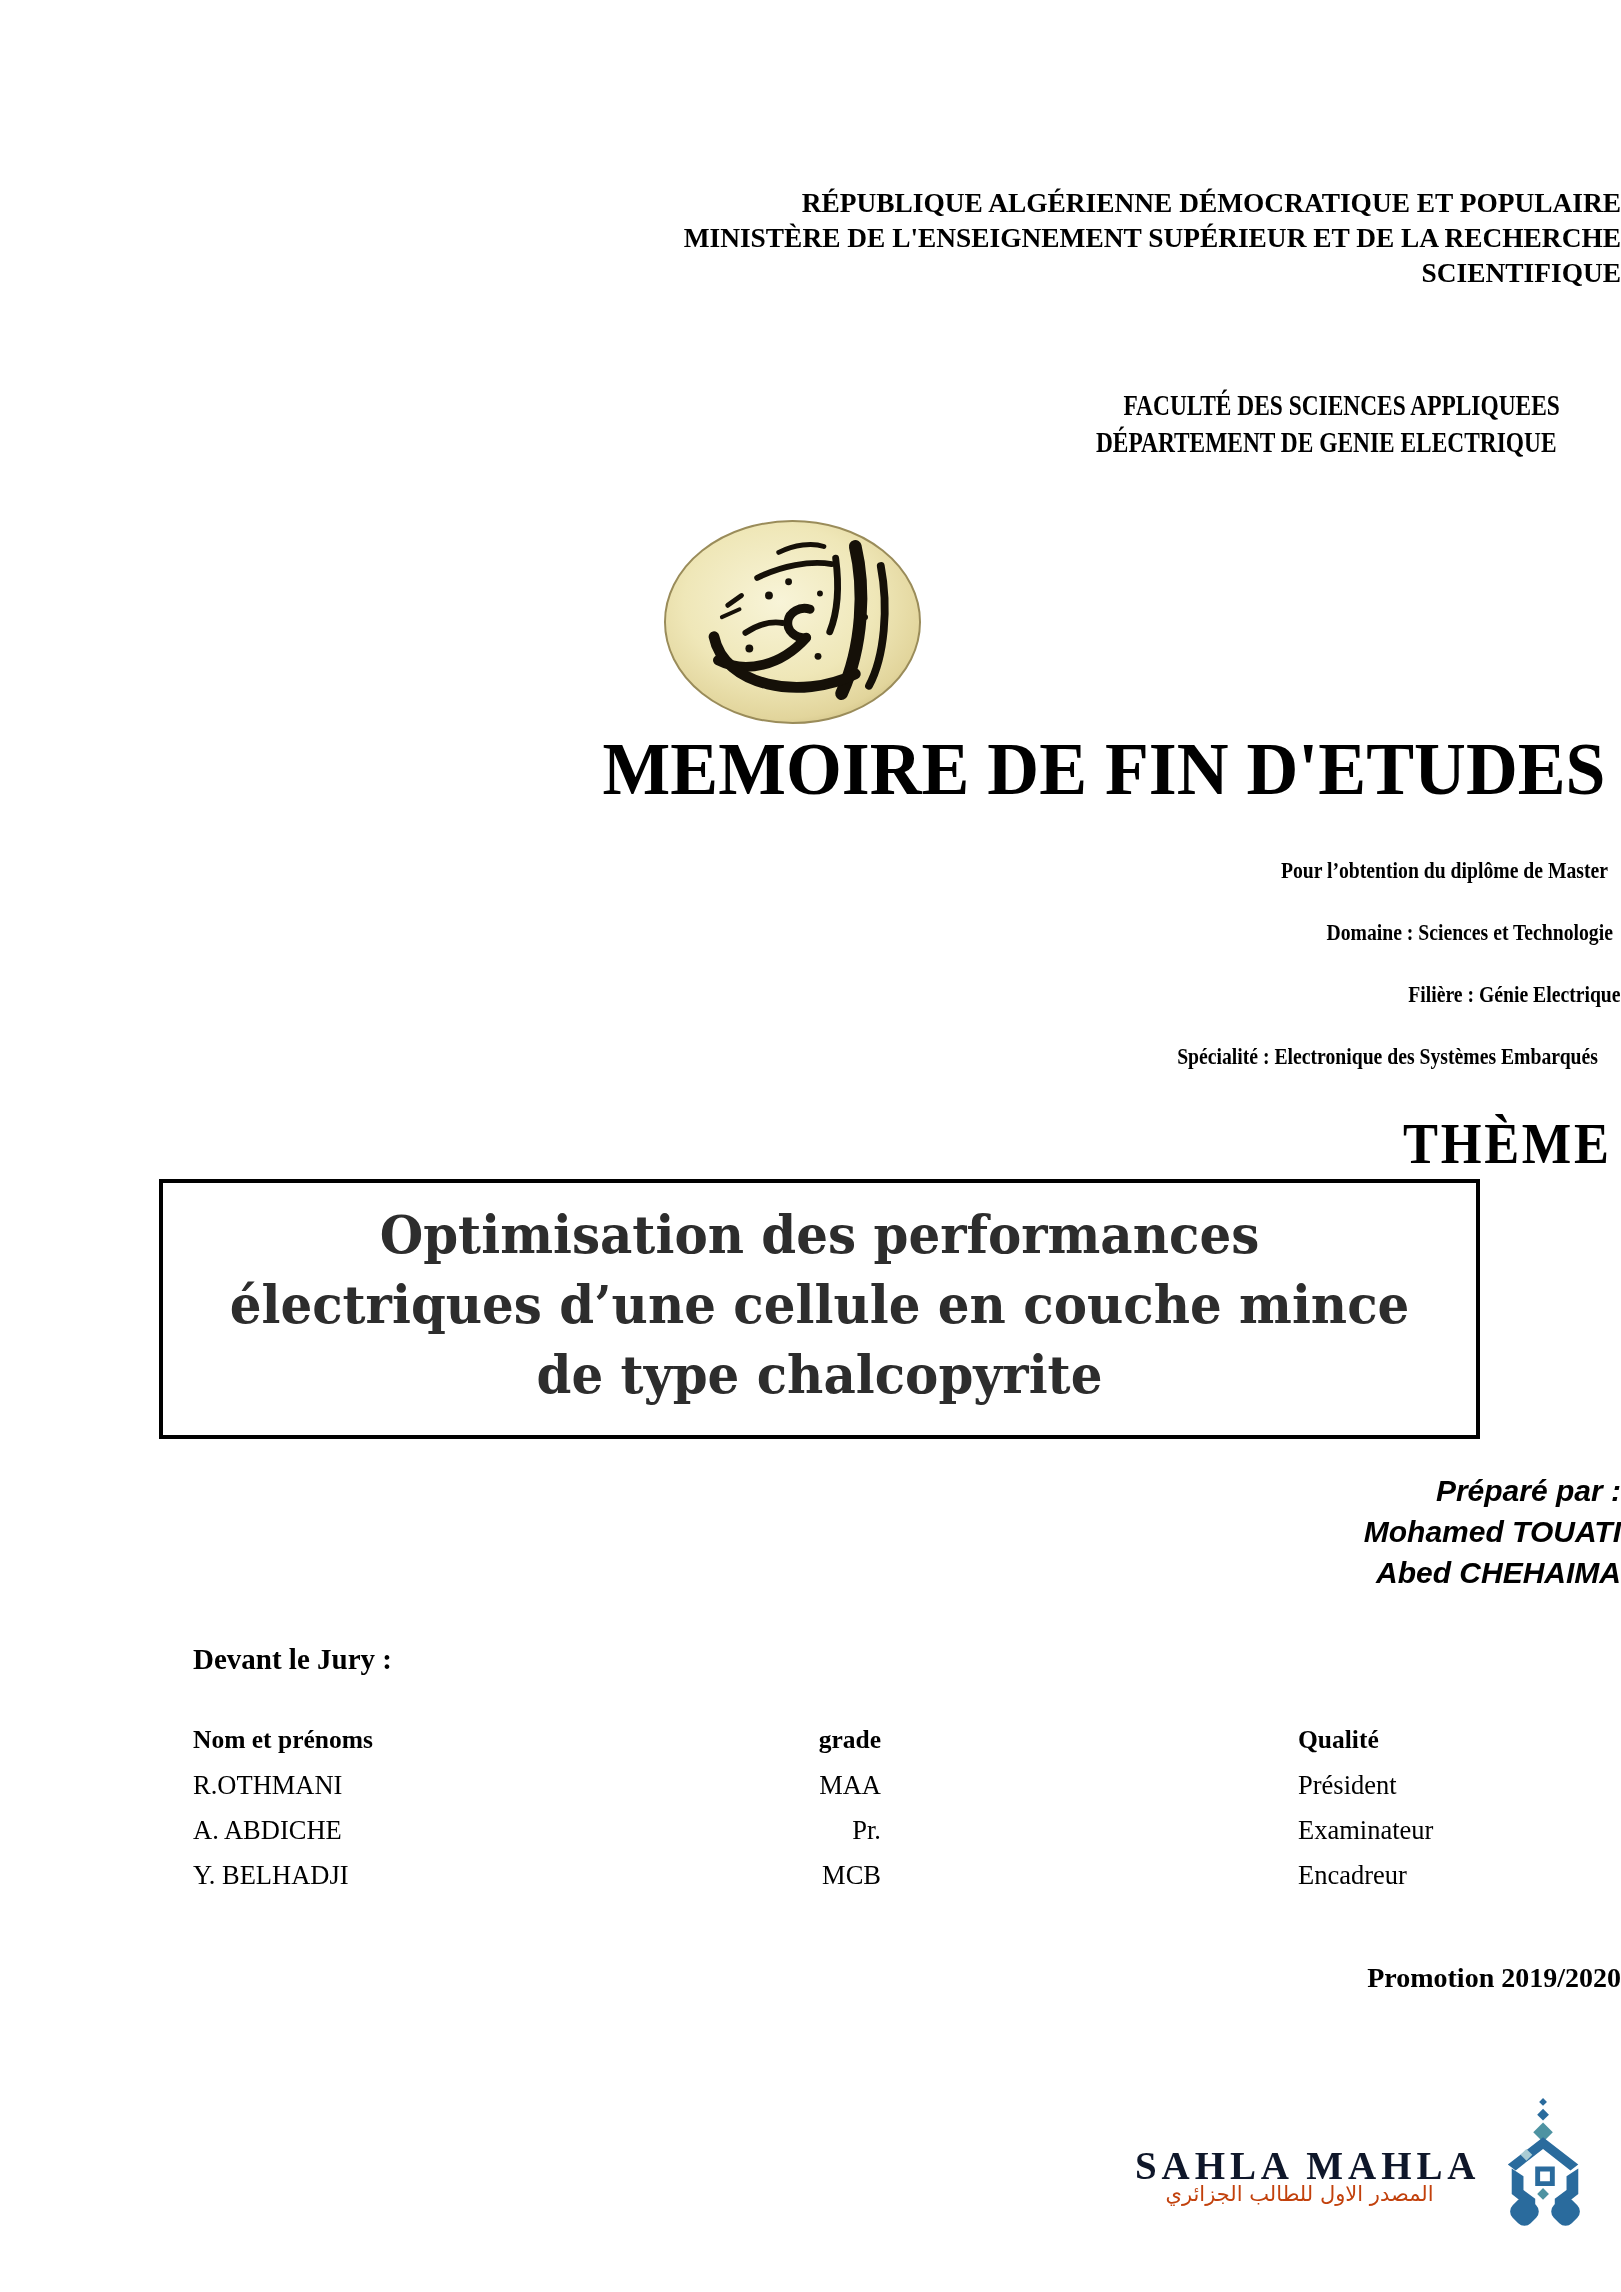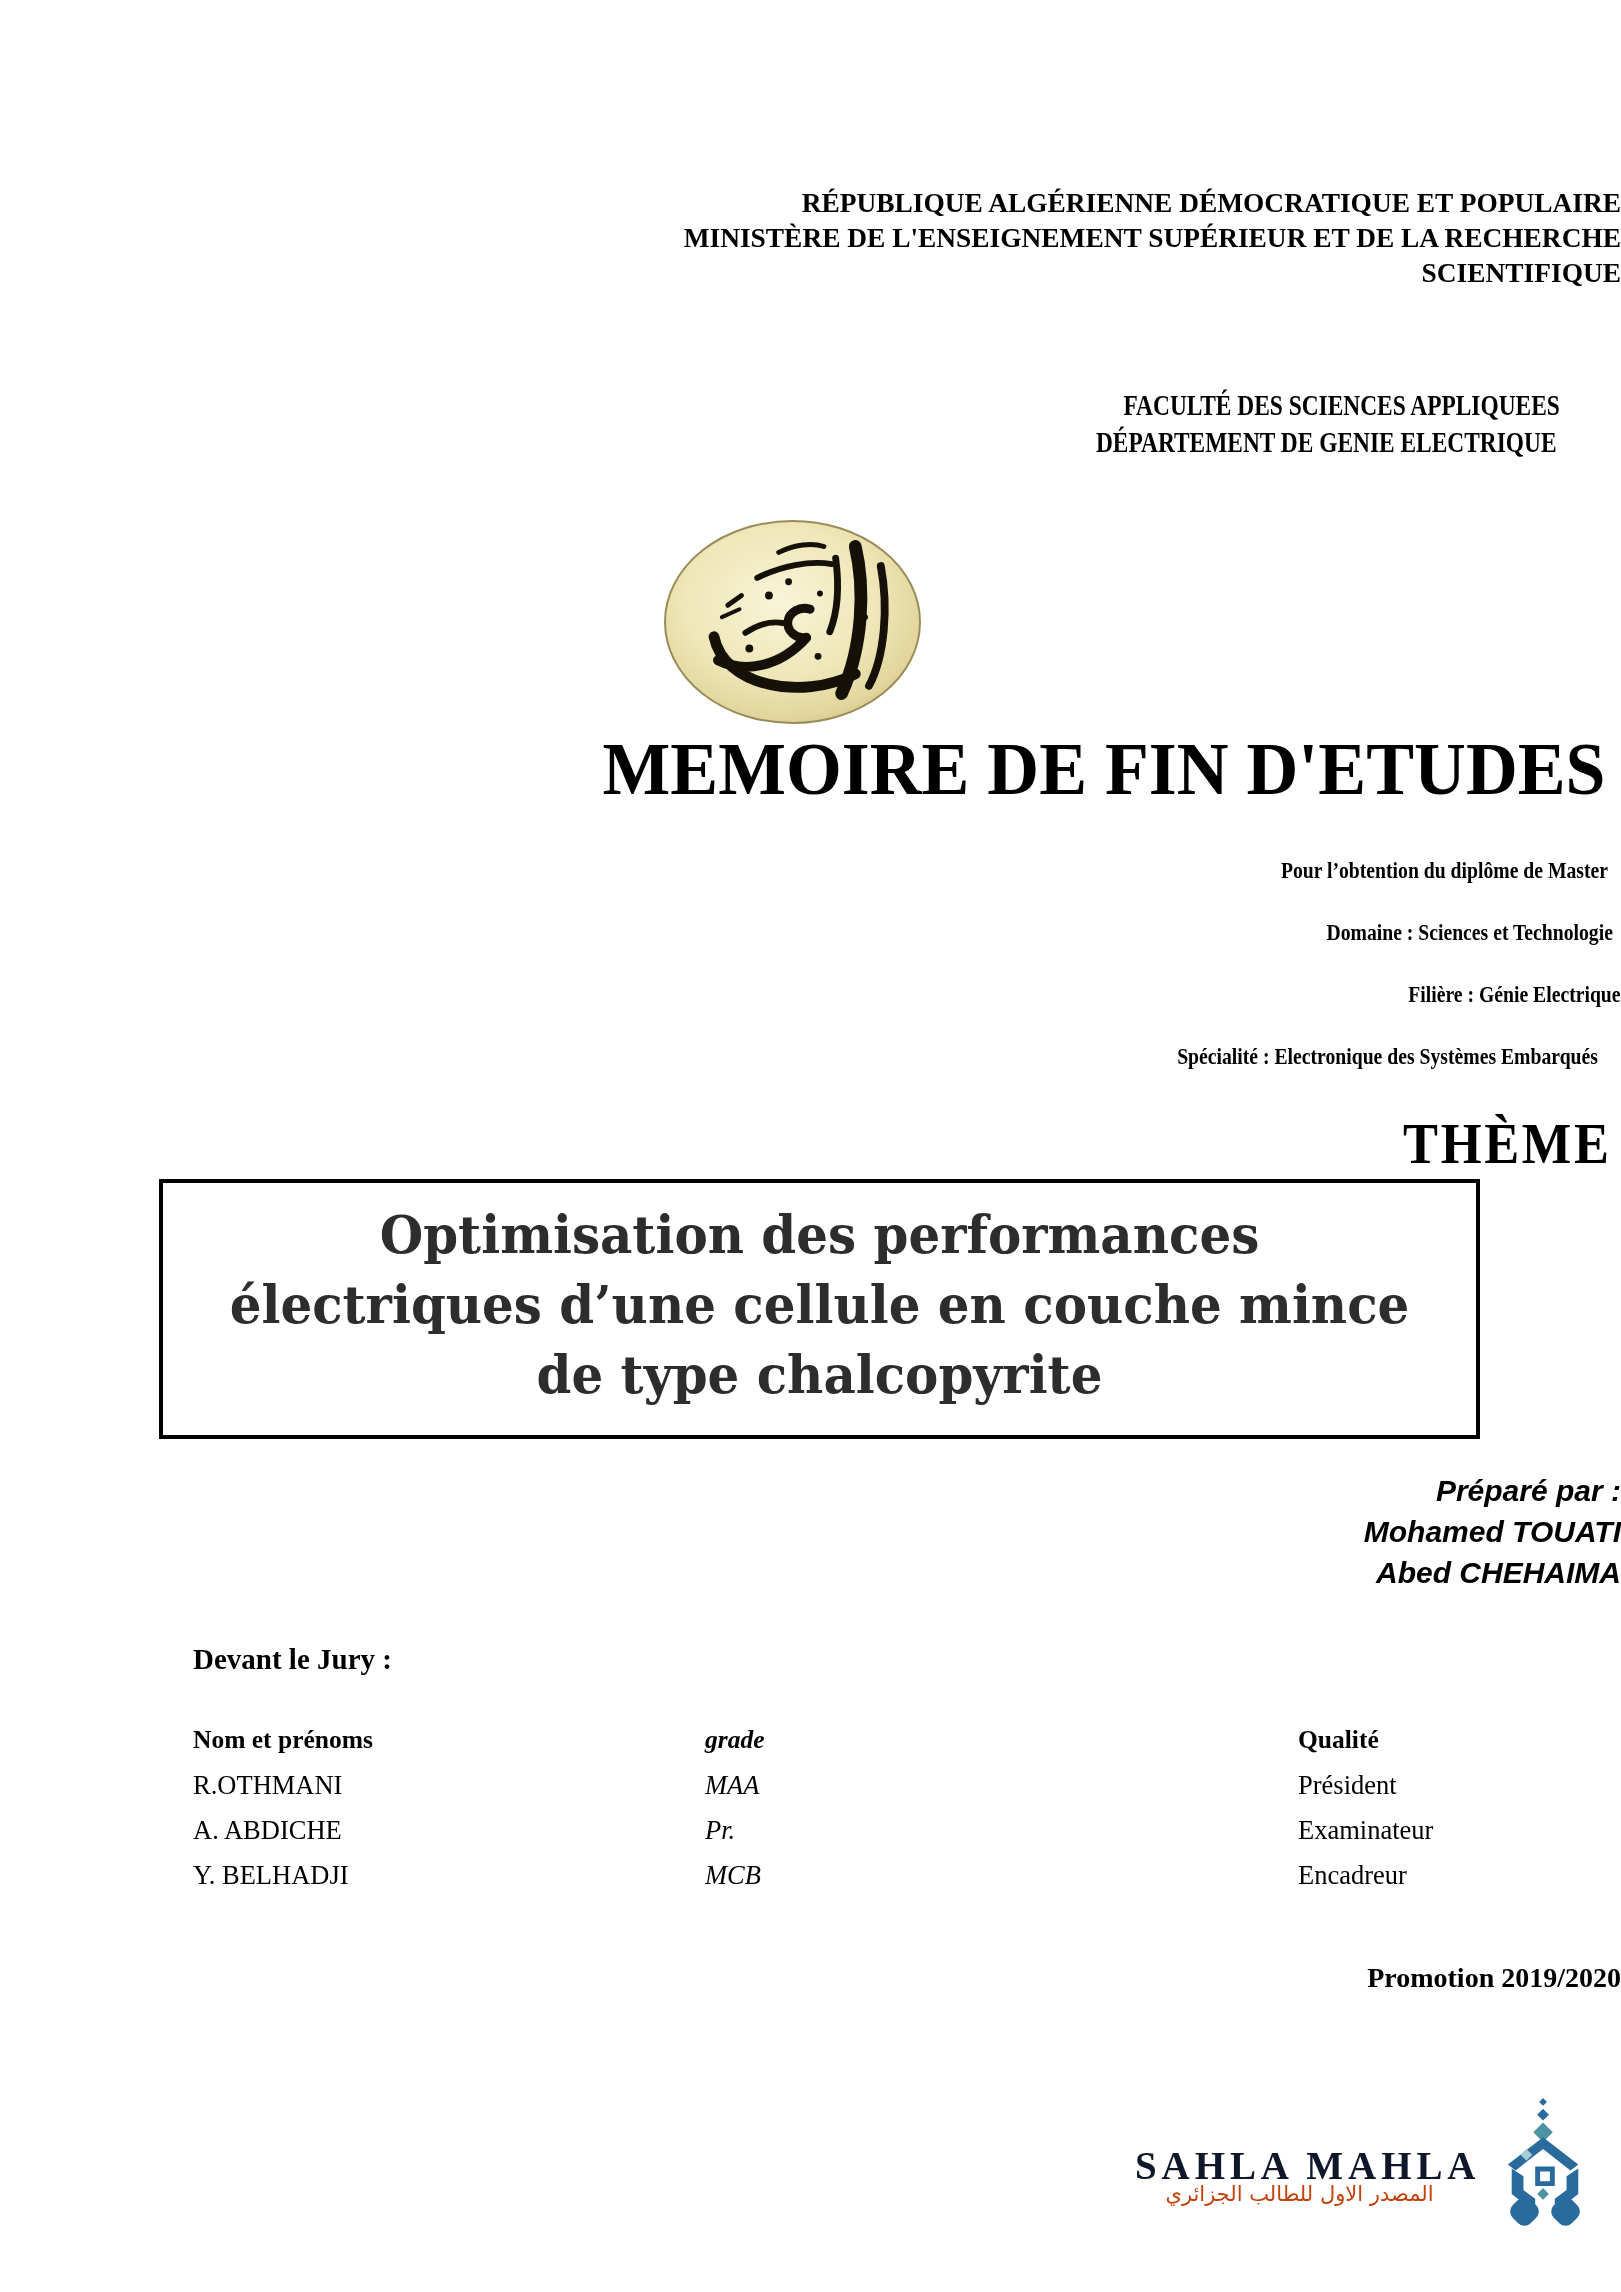--- a/index.html
+++ b/index.html
@@ -48,21 +48,21 @@
   #prepared{
     top:1470px;font-family:"Liberation Sans",sans-serif;
     font-weight:bold;font-style:italic;font-size:30px;line-height:41px;
   }
 
   
   #jury-heading{position:absolute;left:193px;top:1643px;font-weight:bold;font-size:29px;}
   .jr{position:absolute;left:0;width:100%;height:45px;font-size:26.5px;}
   .jr.header{font-weight:bold;font-size:25.5px;}
   .jr .c1{position:absolute;left:193px;}
-  .jr .c2{position:absolute;left:705px;width:176px;text-align:left;font-style:italic;}
+  .jr .c2{position:absolute;left:705px;width:176px;text-align:right;}
   .jr .c3{position:absolute;left:1298px;}
   #jrow-h{top:1725px;}
   #jrow-0{top:1770px;}
   #jrow-1{top:1815px;}
   #jrow-2{top:1860px;}
 
   
   #promotion{top:1962px;font-weight:bold;font-size:28px;}
 
   

